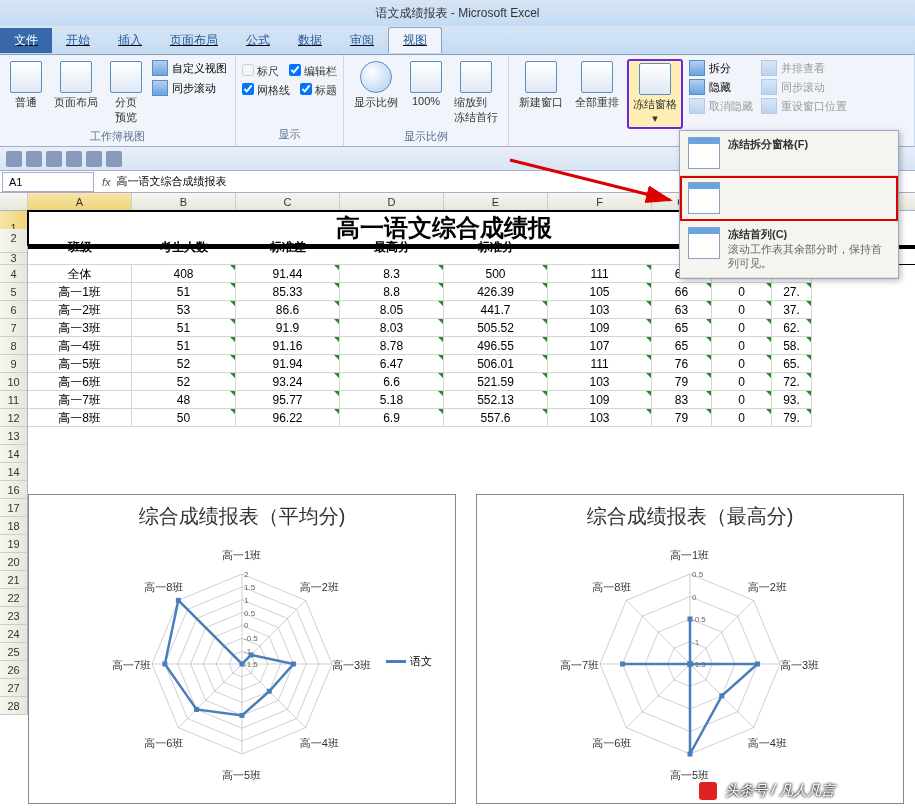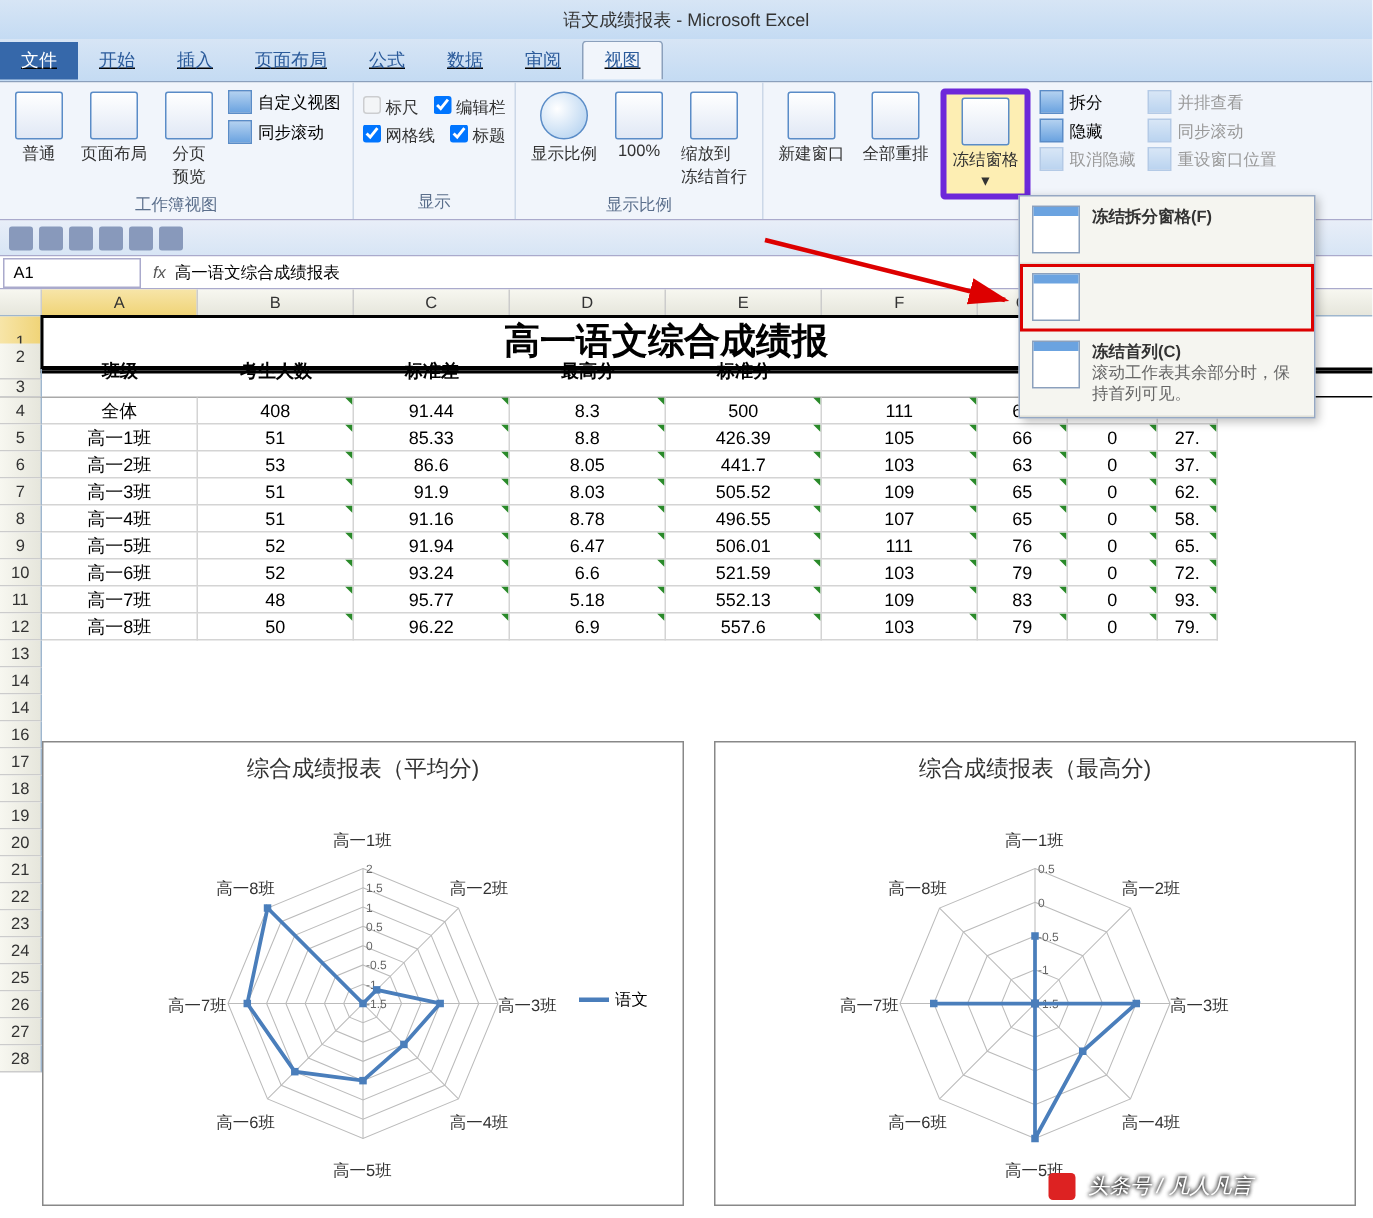--- a/index.html
+++ b/index.html
@@ -23,21 +23,21 @@
 .ribbon-btn-lg .ricon { width: 32px; height: 32px; }
 .ricon { background: linear-gradient(#b3d1f0, #6ba3e0); border: 1px solid #5a8cc7; border-radius: 2px; margin-bottom: 2px; }
 .ricon.doc { background: linear-gradient(#fff, #e0e8f5); }
 .ricon.magnify { border-radius: 50%; background: radial-gradient(circle at 35% 35%, #fff, #aaccee); }
 .ribbon-check { display: flex; align-items: flex-start; gap: 3px; font-size: 11px; color: #333; padding: 1px 0; }
 .ribbon-check input { width: 12px; height: 12px; }
 .ribbon-item-sm { display: flex; align-items: center; gap: 4px; font-size: 11px; padding: 1px 2px; cursor: pointer; }
 .ricon-sm { width: 16px; height: 16px; background: linear-gradient(#b3d1f0, #6ba3e0); border: 1px solid #5a8cc7; }
 
 
-.freeze-dropdown { position: absolute; top: 130px; left: 679px; width: 198px; background: #f5f5f0; border: 1px solid #96a8c3; box-shadow: 2px 2px 6px rgba(0,0,0,0.25); z-index: 100; }
+.freeze-dropdown { position: absolute; top: 130px; left: 679px; width: 220px; background: #f5f5f0; border: 1px solid #96a8c3; box-shadow: 2px 2px 6px rgba(0,0,0,0.25); z-index: 100; }
 .freeze-item { display: flex; padding: 6px 8px; gap: 8px; border-bottom: 1px solid #e0e0d8; }
 .freeze-item.highlighted { outline: 2px solid #d00; outline-offset: -2px; }
 .freeze-icon { width: 32px; height: 32px; background: #fff; border: 1px solid #8ba0bc; flex-shrink: 0; }
 .freeze-icon::before { content: ''; display: block; width: 100%; height: 6px; background: #6ba3e0; }
 .freeze-text { font-size: 11px; }
 .freeze-title { font-weight: bold; color: #333; }
 .freeze-desc { color: #666; line-height: 1.3; }
 
 
 .qat { height: 24px; background: linear-gradient(#e8eef8, #d7e5f5); display: flex; align-items: center; padding: 0 6px; gap: 4px; border-bottom: 1px solid #aac; }
@@ -71,21 +71,21 @@
 .header-row .row-h { height: 36px; }
 .header-row .cell { height: 36px; line-height: 36px; }
 .blank-row .cell { border: none; }
 .blank-row { border-top: 2px solid #000; border-bottom: 1px solid #000; }
 .blank-row .row-h { height: 4px; }
 .blank-row .cell { height: 4px; }
 
 
 .chart-area { position: absolute; top: 494px; left: 28px; display: flex; gap: 20px; }
 .chart-box { width: 428px; height: 310px; border: 1px solid #888; background: #fff; padding: 8px; }
-.chart-title { text-align: center; font-size: 15px; color: #333; margin-bottom: 17px; }
+.chart-title { text-align: center; font-size: 20px; color: #333; margin-bottom: 4px; }
 .radar-wrap { position: relative; width: 260px; height: 260px; margin: 0 auto; }
 .radar-svg { width: 260px; height: 260px; }
 .radar-label { position: absolute; font-size: 11px; color: #333; white-space: nowrap; }
 .legend { position: absolute; right: -60px; top: 120px; display: flex; align-items: center; gap: 4px; font-size: 11px; }
 .legend-line { width: 20px; height: 3px; background: #4a7ebb; }
 
 
 .arrow { position: absolute; top: 150px; left: 500px; width: 180px; height: 60px; z-index: 99; pointer-events: none; }
 
 
@@ -185,21 +185,21 @@
   <div class="ribbon-group" style="flex:1">
     <div class="ribbon-row">
       <div class="ribbon-btn ribbon-btn-lg">
           <div class="ricon doc"></div>
           <span>新建窗口</span>
         </div>
       <div class="ribbon-btn ribbon-btn-lg">
           <div class="ricon doc"></div>
           <span>全部重排</span>
         </div>
-      <div class="ribbon-btn ribbon-btn-lg" style="background:#fdeeb3;border:4px solid #6d28d9;border-radius:3px">
+      <div class="ribbon-btn ribbon-btn-lg" style="background:#fdeeb3;border:2px solid #6d28d9;border-radius:3px">
           <div class="ricon doc"></div>
           <span>冻结窗格</span>
           <span>▾</span>
         </div>
       <div style="display:flex;flex-direction:column;gap:1px">
         <div class="ribbon-item-sm">
             <div class="ricon-sm"></div>
             <span>拆分</span>
           </div>
         <div class="ribbon-item-sm">

